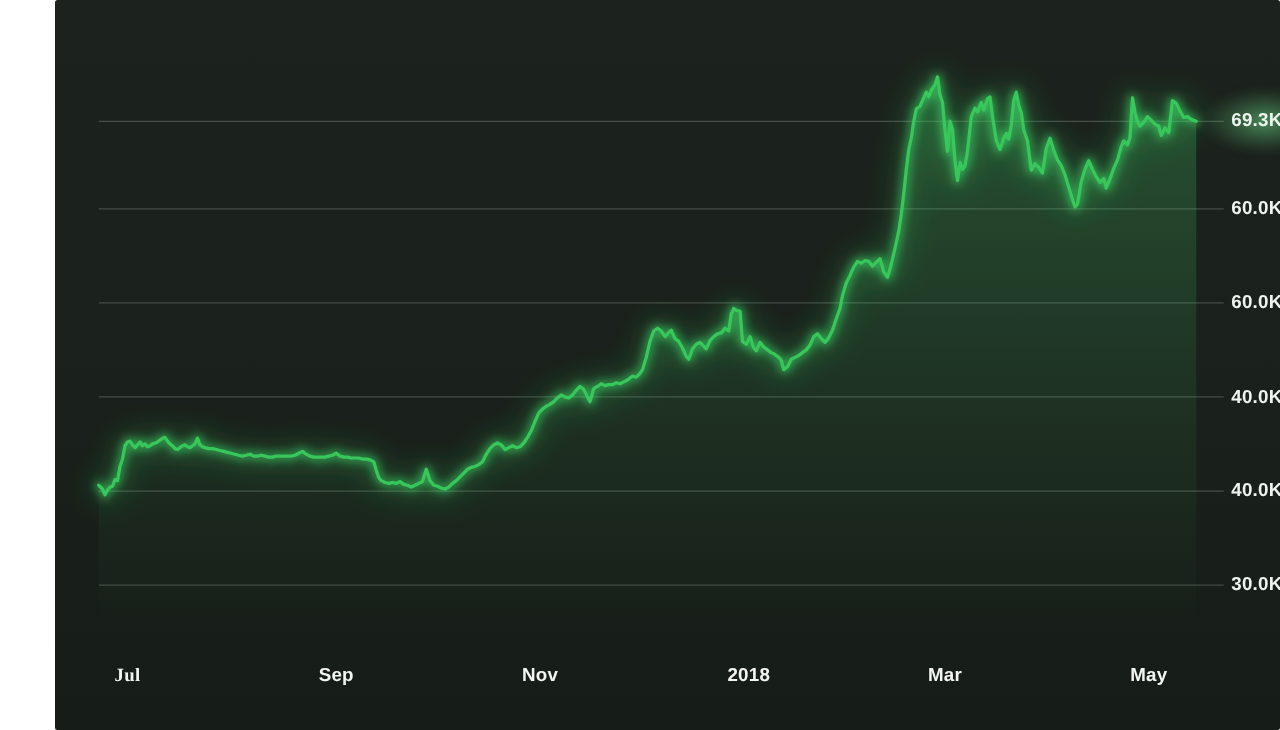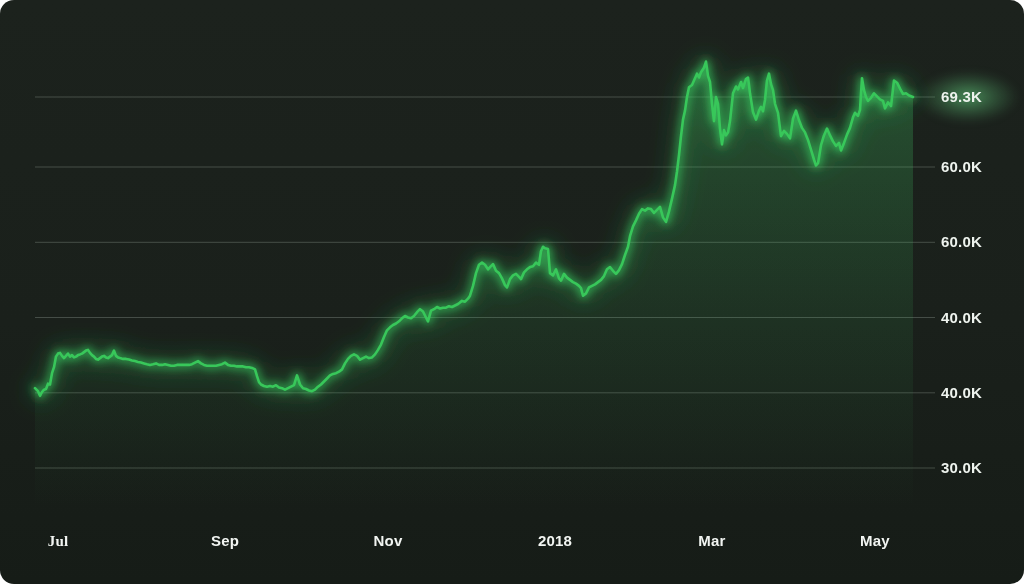--- a/index.html
+++ b/index.html
@@ -1,21 +1,21 @@
 <!DOCTYPE html>
 <html><head>
 <meta charset="utf-8">
 <style>
   html,body{margin:0;padding:0;background:#ffffff;}
   body{font-family:"Liberation Sans", sans-serif;}
   .stage{position:relative;width:1024px;height:584px;}
   .panel{
     position:absolute;inset:0;
     background:linear-gradient(180deg,#1c221d 0%,#1a201b 55%,#161c17 100%);
-    border-radius:14px;overflow:hidden;
+    border-radius:2px;overflow:hidden;margin-left:44px;
   }
   svg.chart{position:absolute;left:0;top:0;width:1024px;height:584px;display:block;}
   .ylabel{
     position:absolute;left:941px;width:70px;height:20px;line-height:20px;
     color:#eef3ee;font-size:15px;font-weight:700;letter-spacing:.2px;text-align:left;
     z-index:3;
   }
   .ylabel .glow{
     position:absolute;left:-24px;top:-16px;width:102px;height:52px;border-radius:50%;
     background:radial-gradient(closest-side, rgba(110,230,140,.55), rgba(110,230,140,.22) 55%, rgba(110,230,140,0) 100%);

